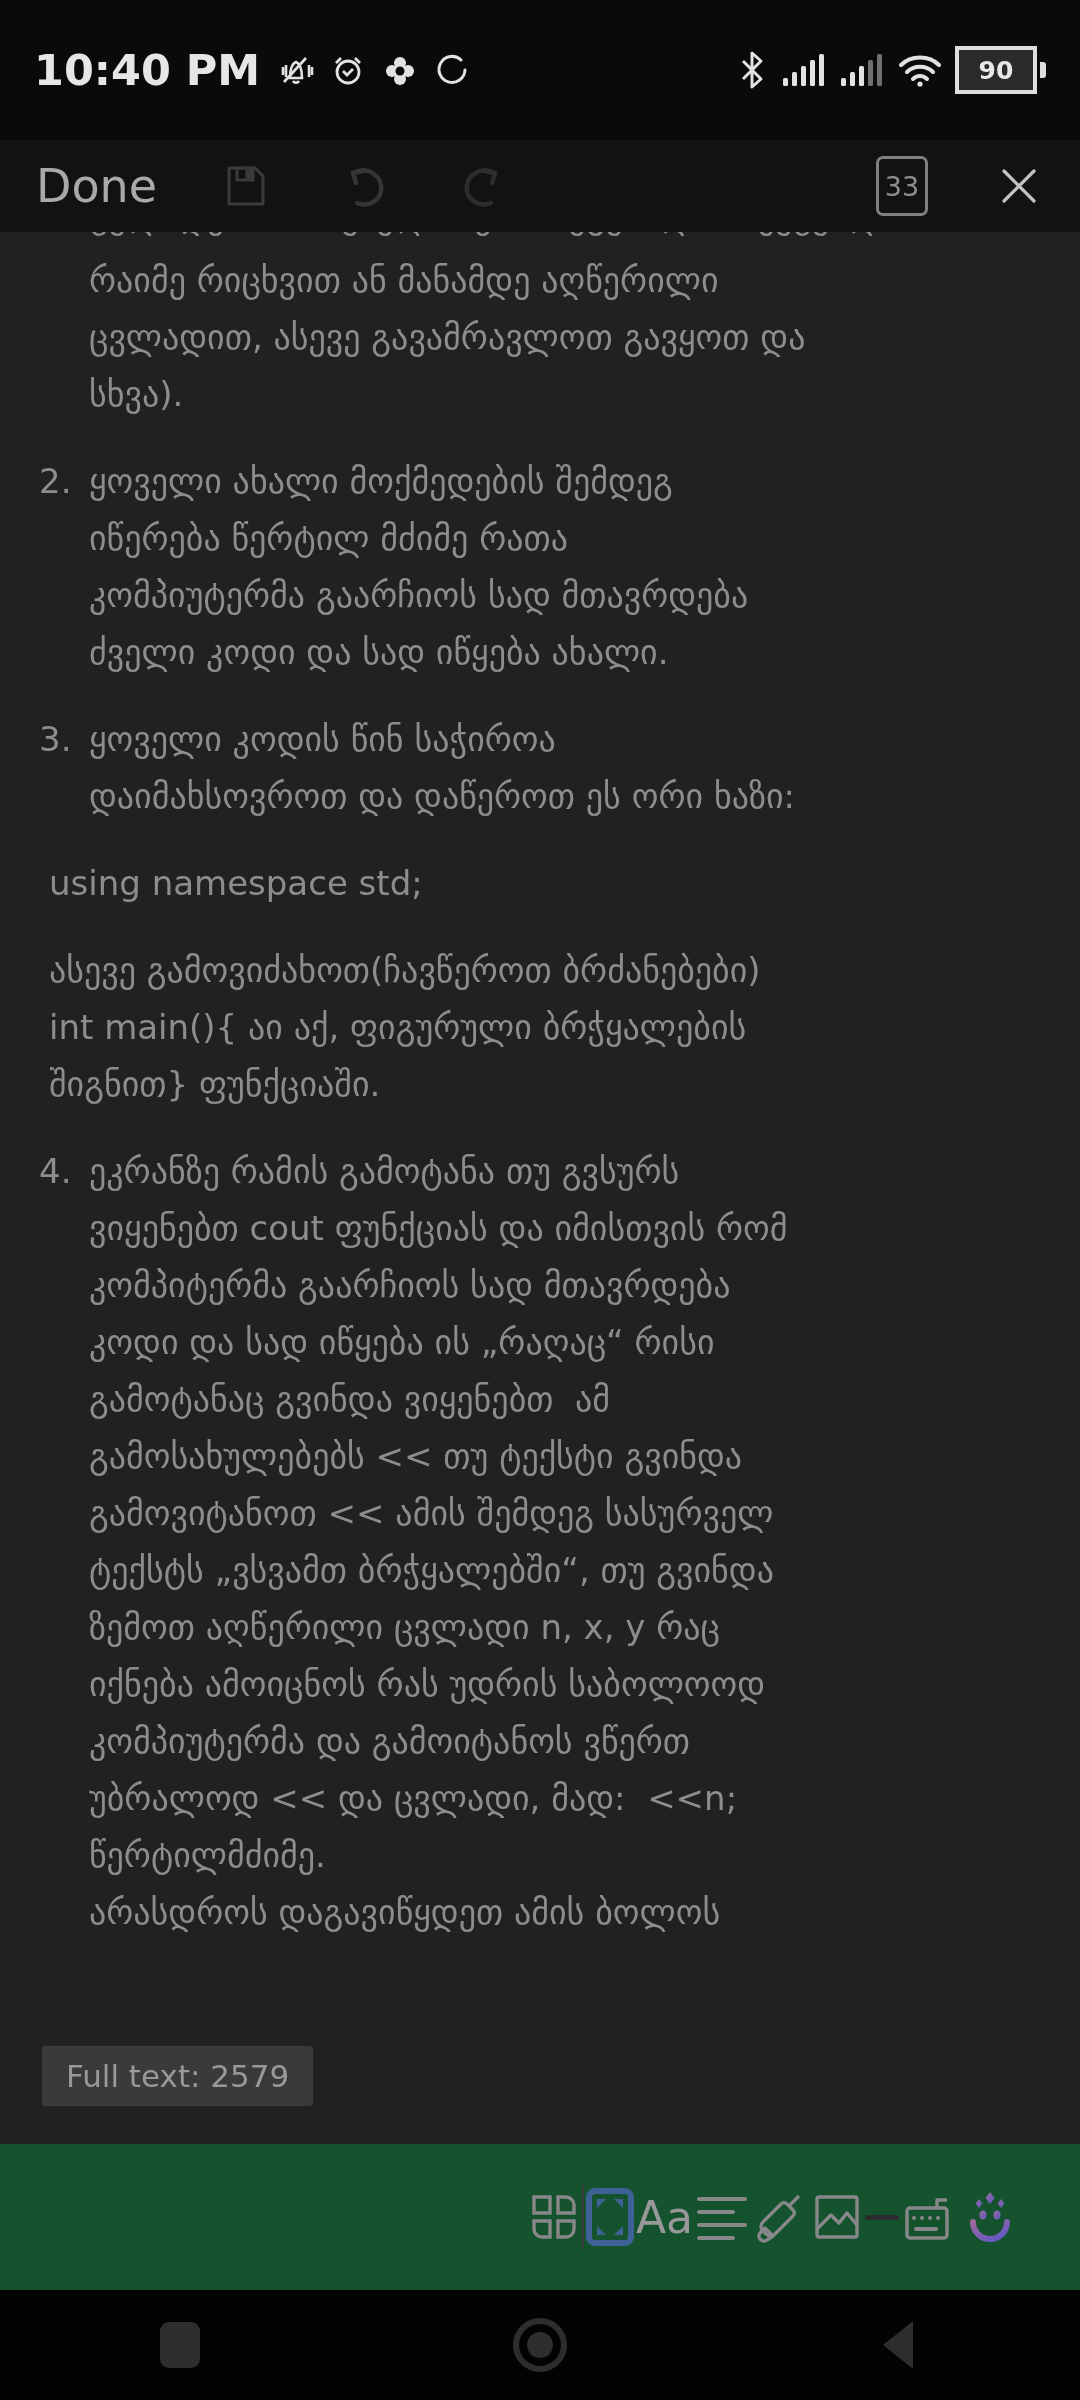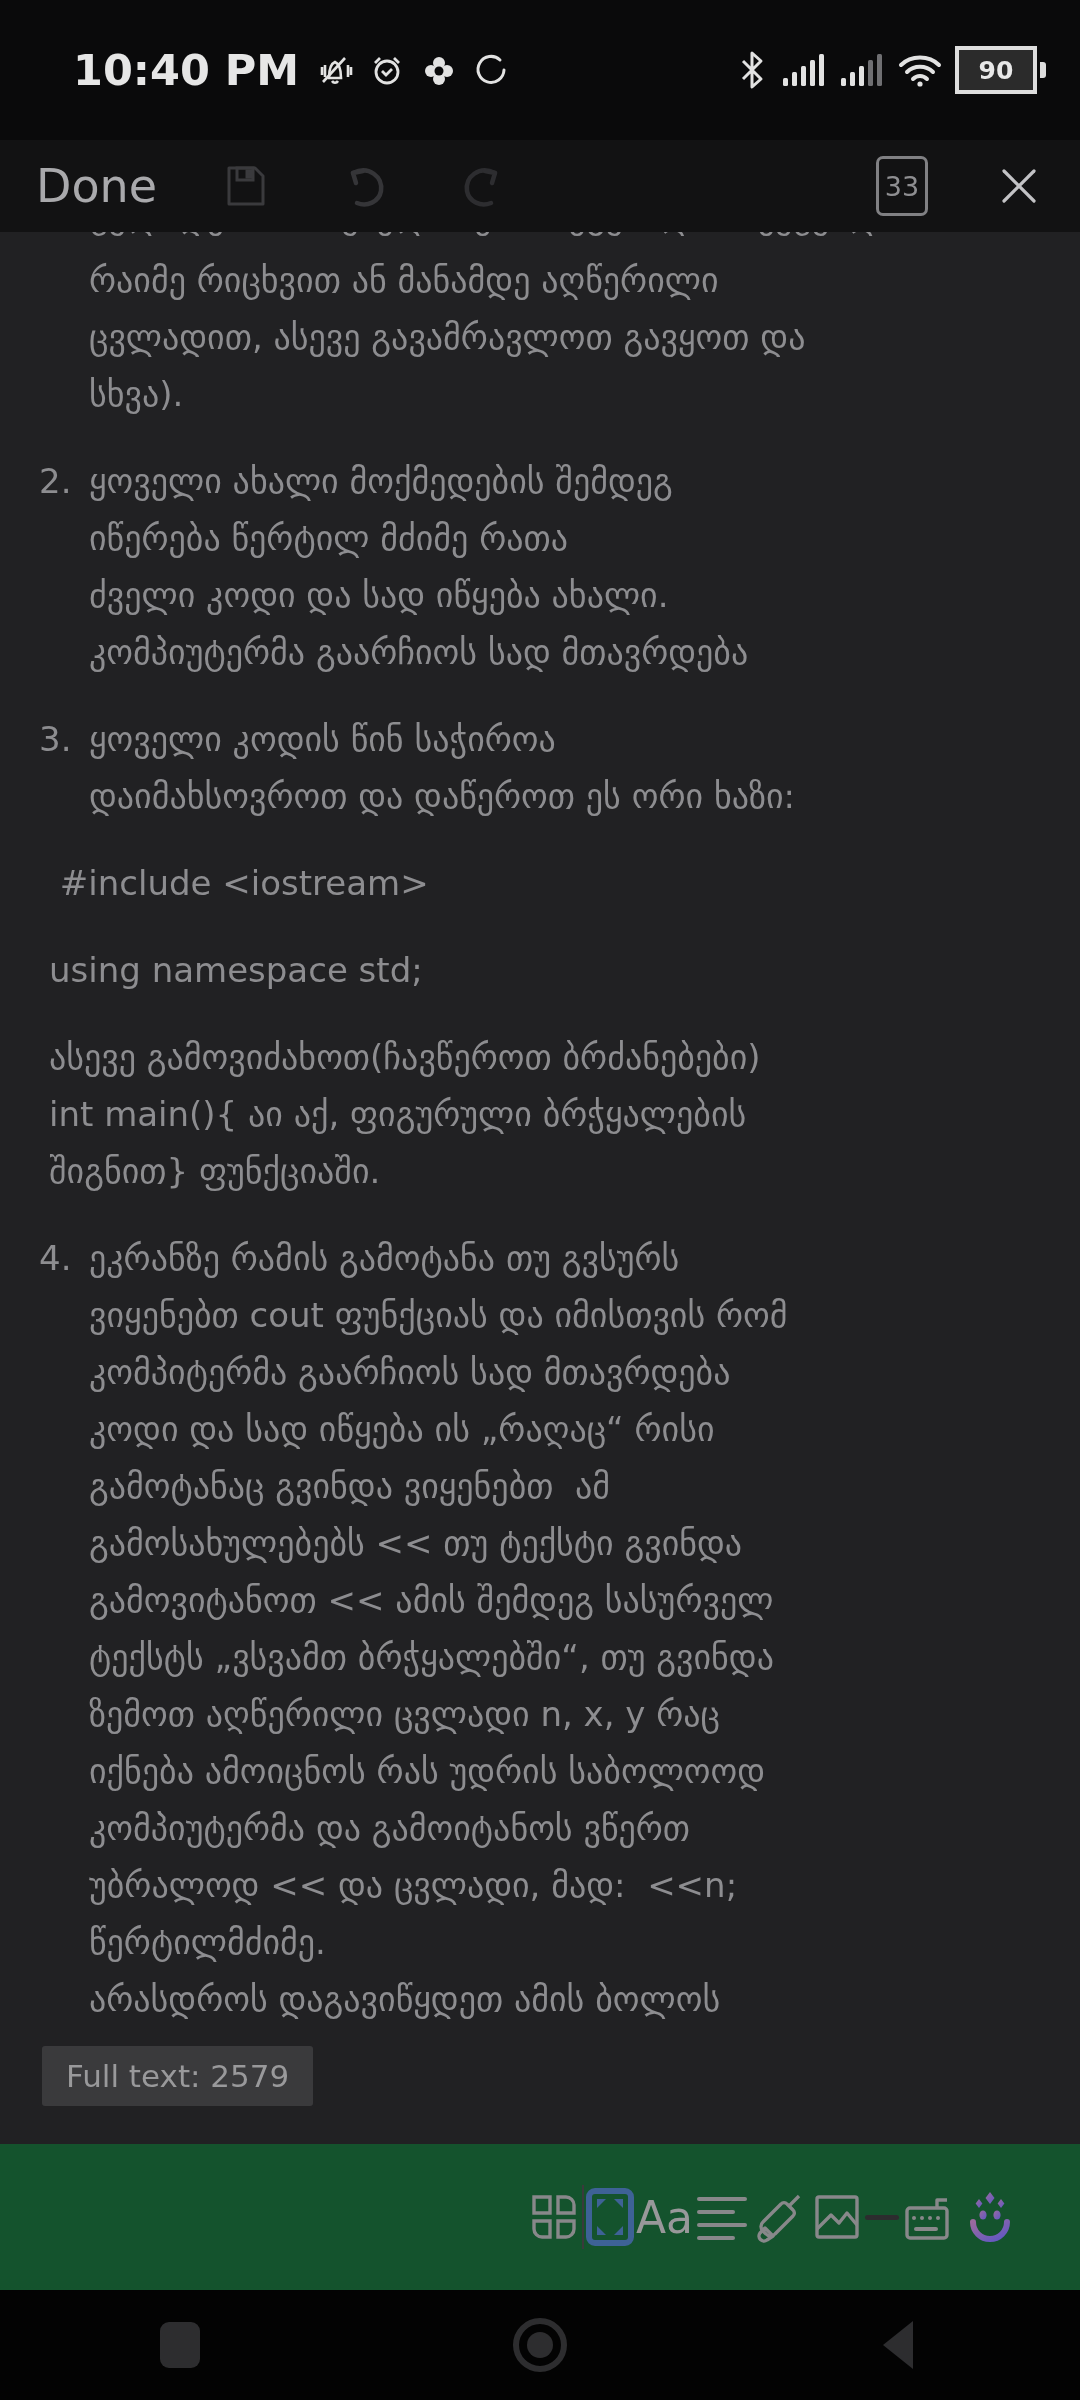--- a/index.html
+++ b/index.html
@@ -2,21 +2,21 @@
 <html><head>
 <meta charset="utf-8">
 <style>
   html,body{margin:0;padding:0;background:#000;}
   .screen{position:relative;width:1080px;height:2400px;background:#0a0a0b;overflow:hidden;
     font-family:"DejaVu Sans","Liberation Sans",sans-serif;}
 
   
   .statusbar{position:absolute;top:0;left:0;right:0;height:140px;background:#0a0a0b;
     display:flex;align-items:center;justify-content:space-between;padding:0 34px;box-sizing:border-box;}
-  .sb-left,.sb-right{display:flex;align-items:center;gap:12px;margin-left:39px;}
+  .sb-left,.sb-right{display:flex;align-items:center;gap:12px;}
   .sb-time{color:#e6e6e6;font-size:43px;font-weight:700;letter-spacing:0;margin-right:4px;}
   .sb-ic{display:flex;align-items:center;}
   .battery{position:relative;display:flex;align-items:center;}
   .battery .shell{width:74px;height:40px;border:4px solid #dedede;border-radius:0;
     display:flex;align-items:center;justify-content:center;background:#2b2b2b;}
   .battery .shell span{color:#e8e8e8;font-size:25px;font-weight:700;}
   .battery .nub{width:6px;height:16px;background:#dedede;border-radius:0 3px 3px 0;margin-left:3px;}
 
   
   .toolbar{position:absolute;top:140px;left:0;right:0;height:92px;background:#121213;
@@ -192,34 +192,29 @@
             <div class="line">რაიმე რიცხვით ან მანამდე აღწერილი</div>
             <div class="line">ცვლადით, ასევე გავამრავლოთ გავყოთ და</div>
             <div class="line">სხვა).</div>
           </div>
         </div>
         <div class="block list">
           <span class="num">2.</span>
           <div class="lines">
             <div class="line">ყოველი ახალი მოქმედების შემდეგ</div>
             <div class="line">იწერება წერტილ მძიმე რათა</div>
+            <div class="line">კომპიუტერმა გაარჩიოს სად მთავრდება</div>
             <div class="line">ძველი კოდი და სად იწყება ახალი.</div>
-            <div class="line">კომპიუტერმა გაარჩიოს სად მთავრდება</div>
           </div>
         </div>
         <div class="block list">
           <span class="num">3.</span>
           <div class="lines">
             <div class="line">ყოველი კოდის წინ საჭიროა</div>
             <div class="line">დაიმახსოვროთ და დაწეროთ ეს ორი ხაზი:</div>
-          </div>
-        </div>
-        <div class="block code">
-          <div class="lines">
-            <div class="line"> #include &lt;iostream&gt;</div>
           </div>
         </div>
         <div class="block code">
           <div class="lines">
             <div class="line">using namespace std;</div>
           </div>
         </div>
         <div class="block para">
           <div class="lines">
             <div class="line">ასევე გამოვიძახოთ(ჩავწეროთ ბრძანებები)</div>

